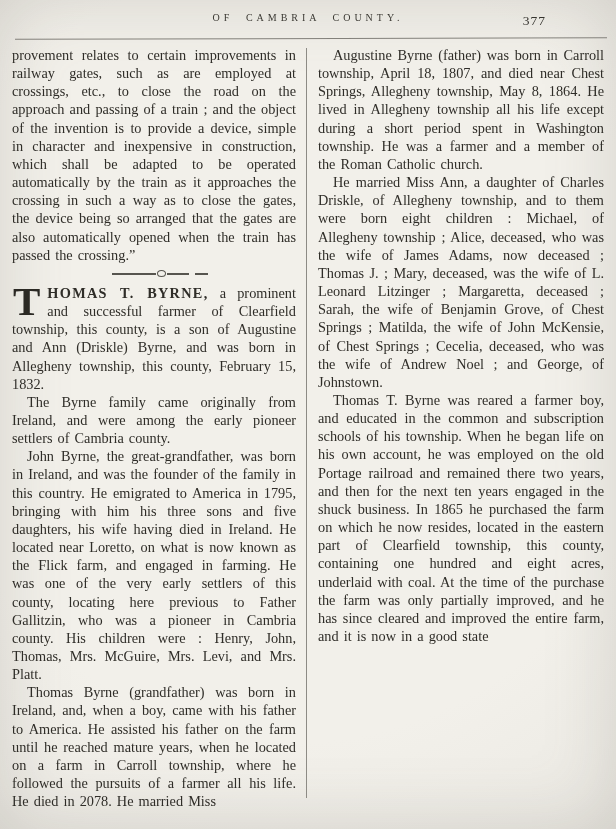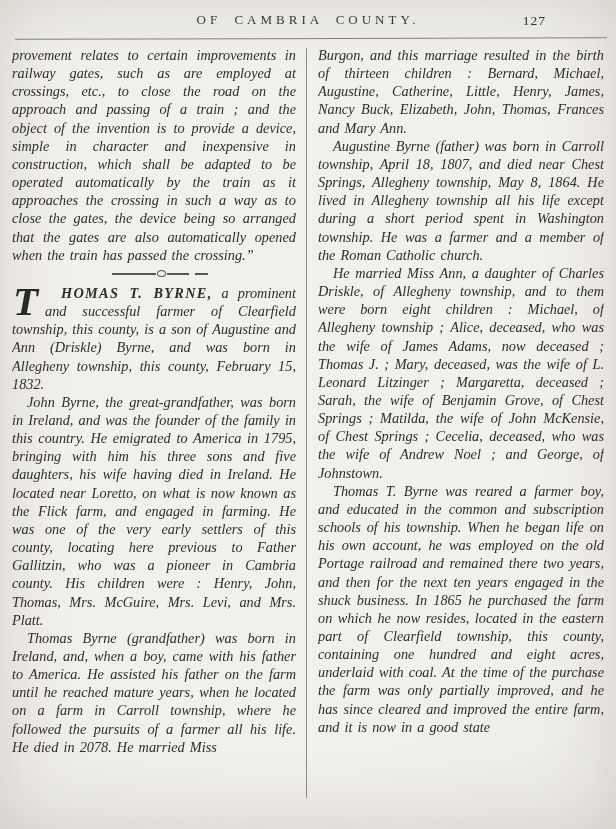--- a/index.html
+++ b/index.html
@@ -14,39 +14,38 @@
     background:radial-gradient(120% 95% at 48% 42%, #f2f0ea 50%, #eae8e2 78%, #dedcd6 100%);
     box-shadow: inset 0 0 70px rgba(110,105,95,0.22);
     overflow:hidden;
     color:#2f2d28;
   }
   .page-header {
     position:absolute; top:12px; left:0; right:0; height:22px;
   }
   .running-title {
     text-align:center;
-    font-size:13px;
+    font-size:10px;
     letter-spacing:4px;
     color:#3b3933;
     word-spacing:6px;
   }
   .page-number {
     position:absolute; top:1px; right:70px;
     font-size:13.5px; letter-spacing:1px; color:#34322d;
   }
   .header-rule {
     position:absolute; top:38px; left:15px; width:592px; height:1px;
     background:#83817b;
     transform:rotate(-0.15deg);
   }
   .columns {
     position:absolute; top:46px; left:12px; width:592px; height:763px;
     display:flex;
     overflow:hidden;
-    font-style:italic;
   }
   .column { overflow:hidden; }
   .column.left  { width:284px; }
   .column.right { flex:1; }
   .col-rule {
     width:1px; background:#8d8b85;
     margin-left:10px; margin-right:11px;
     height:750px; margin-top:2px;
   }
   p {
@@ -81,56 +80,55 @@
     float:left;
     font-size:41px;
     line-height:31px;
     padding:2px 7px 0 1px;
     font-weight:600;
     color:#2b2924;
   }
   .subject {
     font-weight:bold;
     letter-spacing:1.3px;
-    margin-left:16px;
   }
 </style>
 </head>
 <body>
 
 <div class="page">
 
   <div class="page-header">
     <div class="running-title">OF CAMBRIA COUNTY.</div>
-    <div class="page-number">127</div>
+    <div class="page-number">377</div>
   </div>
 
   <div class="header-rule"></div>
 
   <div class="columns">
 
     <div class="column left">
       <p class="no-indent">provement relates to certain improvements in railway gates, such as are employed at crossings, etc., to close the road on the approach and passing of a train ; and the object of the invention is to provide a device, simple in character and inexpensive in construction, which shall be adapted to be operated automatically by the train as it approaches the crossing in such a way as to close the gates, the device being so arranged that the gates are also automatically opened when the train has passed the crossing.”</p>
 
       <div class="ornament">
         <span class="orn-line long"></span>
         <span class="orn-circle"></span>
         <span class="orn-line med"></span>
         <span class="orn-line short"></span>
       </div>
 
       <p class="no-indent"><span class="dropcap">T</span><span class="subject">HOMAS T. BYRNE,</span><span> a prominent and successful farmer of Clearfield township, this county, is a son of Augustine and Ann (Driskle) Byrne, and was born in Allegheny township, this county, February 15, 1832.</span></p>
 
+      <p>The Byrne family came originally from Ireland, and were among the early pioneer settlers of Cambria county.</p>
       <p>John Byrne, the great-grandfather, was born in Ireland, and was the founder of the family in this country. He emigrated to America in 1795, bringing with him his three sons and five daughters, his wife having died in Ireland. He located near Loretto, on what is now known as the Flick farm, and engaged in farming. He was one of the very early settlers of this county, locating here previous to Father Gallitzin, who was a pioneer in Cambria county. His children were : Henry, John, Thomas, Mrs. McGuire, Mrs. Levi, and Mrs. Platt.</p>
       <p>Thomas Byrne (grandfather) was born in Ireland, and, when a boy, came with his father to America. He assisted his father on the farm until he reached mature years, when he located on a farm in Carroll township, where he followed the pursuits of a farmer all his life. He died in 2078. He married Miss</p>
     </div>
 
     <div class="col-rule"></div>
 
     <div class="column right">
-      <p class="no-indent">Burgon, and this marriage resulted in the birth of thirteen children : Bernard, Michael, Augustine, Catherine, Little, Henry, James, Nancy Buck, Elizabeth, John, Thomas, Frances and Mary Ann.</p>
       <p>Augustine Byrne (father) was born in Carroll township, April 18, 1807, and died near Chest Springs, Allegheny township, May 8, 1864. He lived in Allegheny township all his life except during a short period spent in Washington township. He was a farmer and a member of the Roman Catholic church.</p>
       <p>He married Miss Ann, a daughter of Charles Driskle, of Allegheny township, and to them were born eight children : Michael, of Allegheny township ; Alice, deceased, who was the wife of James Adams, now deceased ; Thomas J. ; Mary, deceased, was the wife of L. Leonard Litzinger ; Margaretta, deceased ; Sarah, the wife of Benjamin Grove, of Chest Springs ; Matilda, the wife of John McKensie, of Chest Springs ; Cecelia, deceased, who was the wife of Andrew Noel ; and George, of Johnstown.</p>
       <p>Thomas T. Byrne was reared a farmer boy, and educated in the common and subscription schools of his township. When he began life on his own account, he was employed on the old Portage railroad and remained there two years, and then for the next ten years engaged in the shuck business. In 1865 he purchased the farm on which he now resides, located in the eastern part of Clearfield township, this county, containing one hundred and eight acres, underlaid with coal. At the time of the purchase the farm was only partially improved, and he has since cleared and improved the entire farm, and it is now in a good state</p>
     </div>
 
   </div>
 </div>
 
 </body></html>

